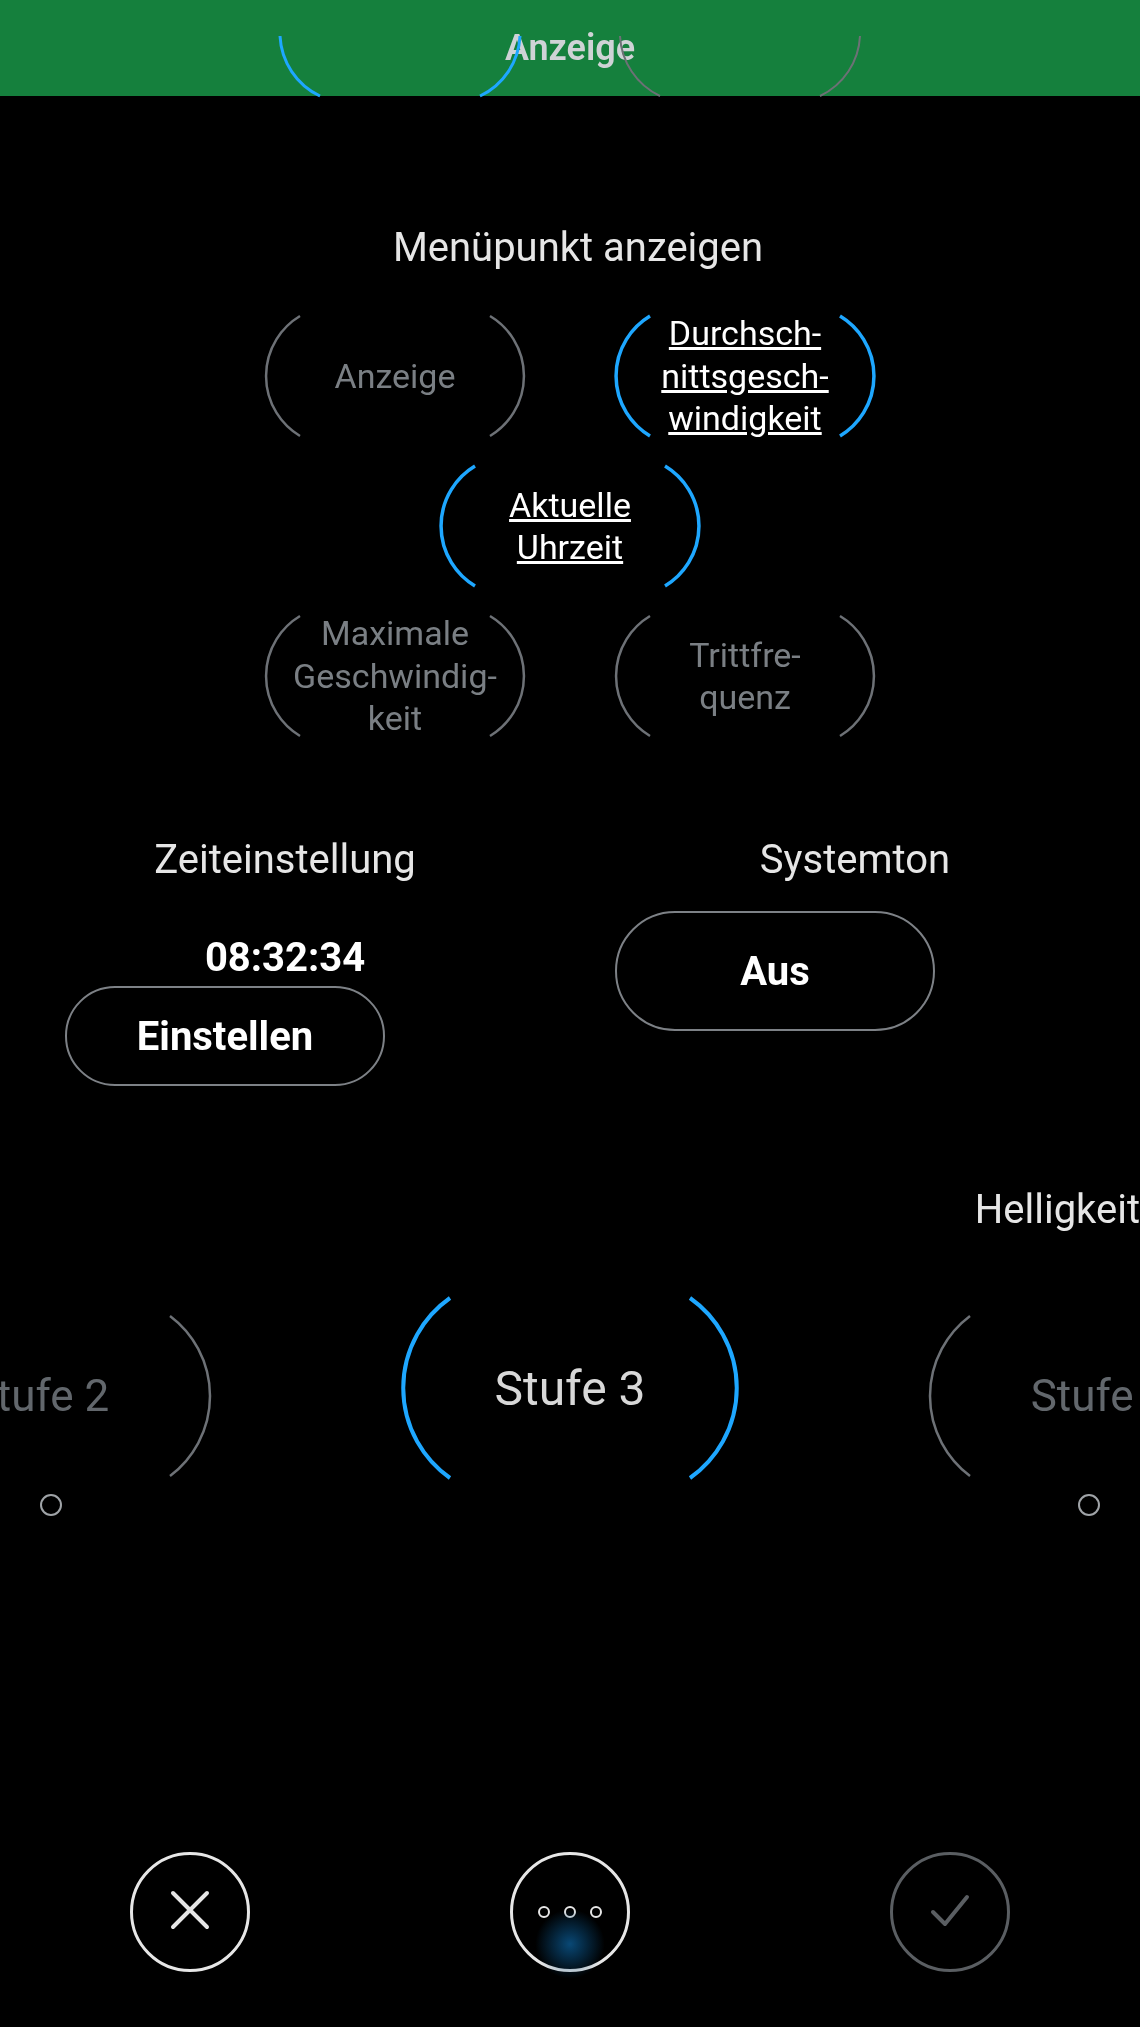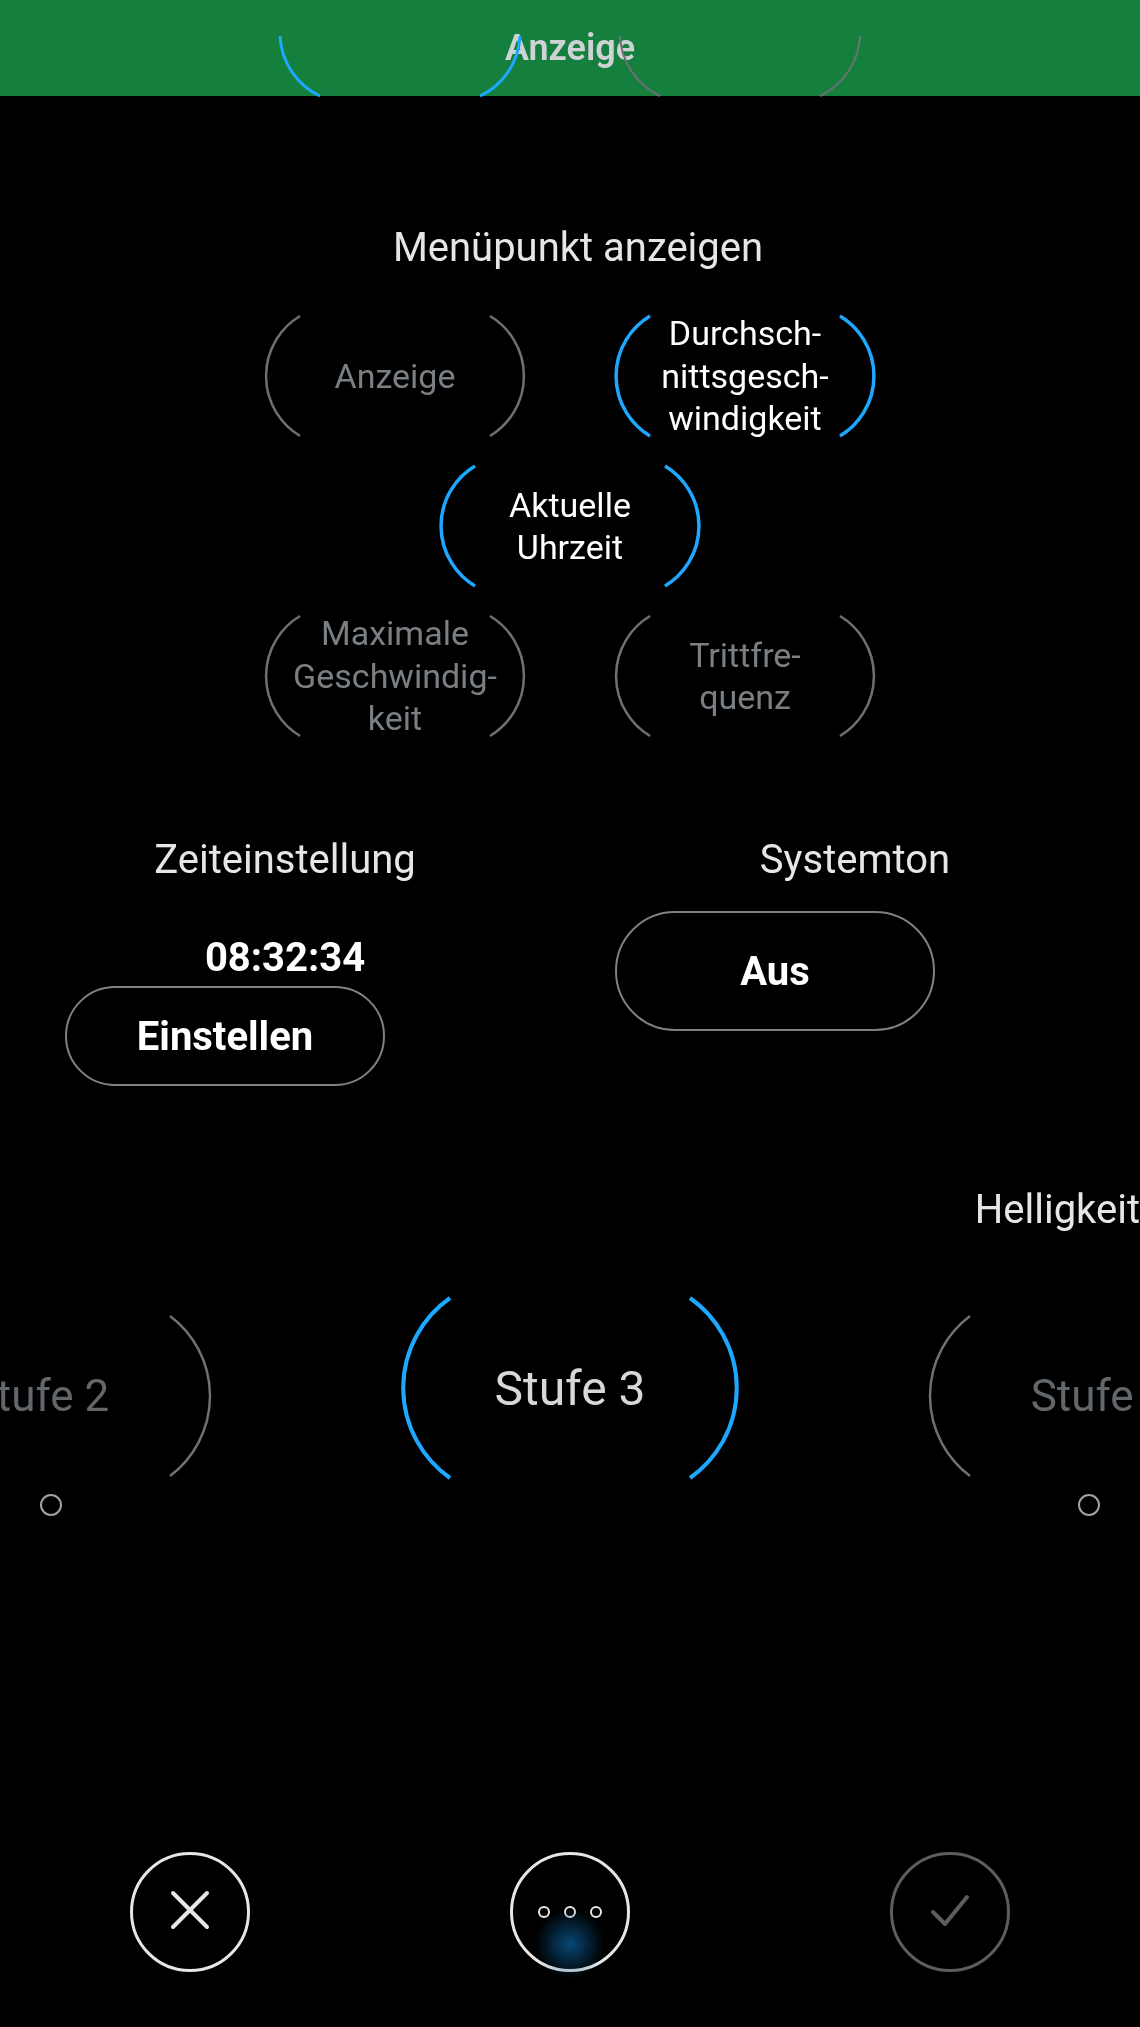--- a/index.html
+++ b/index.html
@@ -27,21 +27,21 @@
   .pill-grid { position:absolute; top:200px; left:0; width:100%; padding:0 100px; }
   .pill-row { display:flex; justify-content:center; gap:60px; margin-top:0px;}
   .pill-row + .pill-row { margin-top: -10px;}
   .pill {
     position: relative; width: 290px; height: 160px;
     display:flex; align-items:center; justify-content:center;
     text-align:center; padding: 0 20px;
   }
   .pill .label { font-size: 34px; line-height: 1.25; }
   .pill.dim .label { color: #7a7f84; font-weight:400;}
-  .pill.active .label { color: #ffffff; font-weight:400;}
+  .pill.active .label { color: #ffffff; font-weight:400;text-decoration:underline;}
   .arc-svg { position:absolute; inset:0; width:100%; height:100%; }
 
   .time-val {
     position:absolute; top:838px; left:0; width:50%; text-align:center;
     font-size:40px; font-weight:700; color:#fff;
   }
   .btn {
     position:absolute; border:2px solid #7d8186; border-radius:70px;
     display:flex; align-items:center; justify-content:center;
     font-size:40px; font-weight:700; color:#fff; background:transparent;

